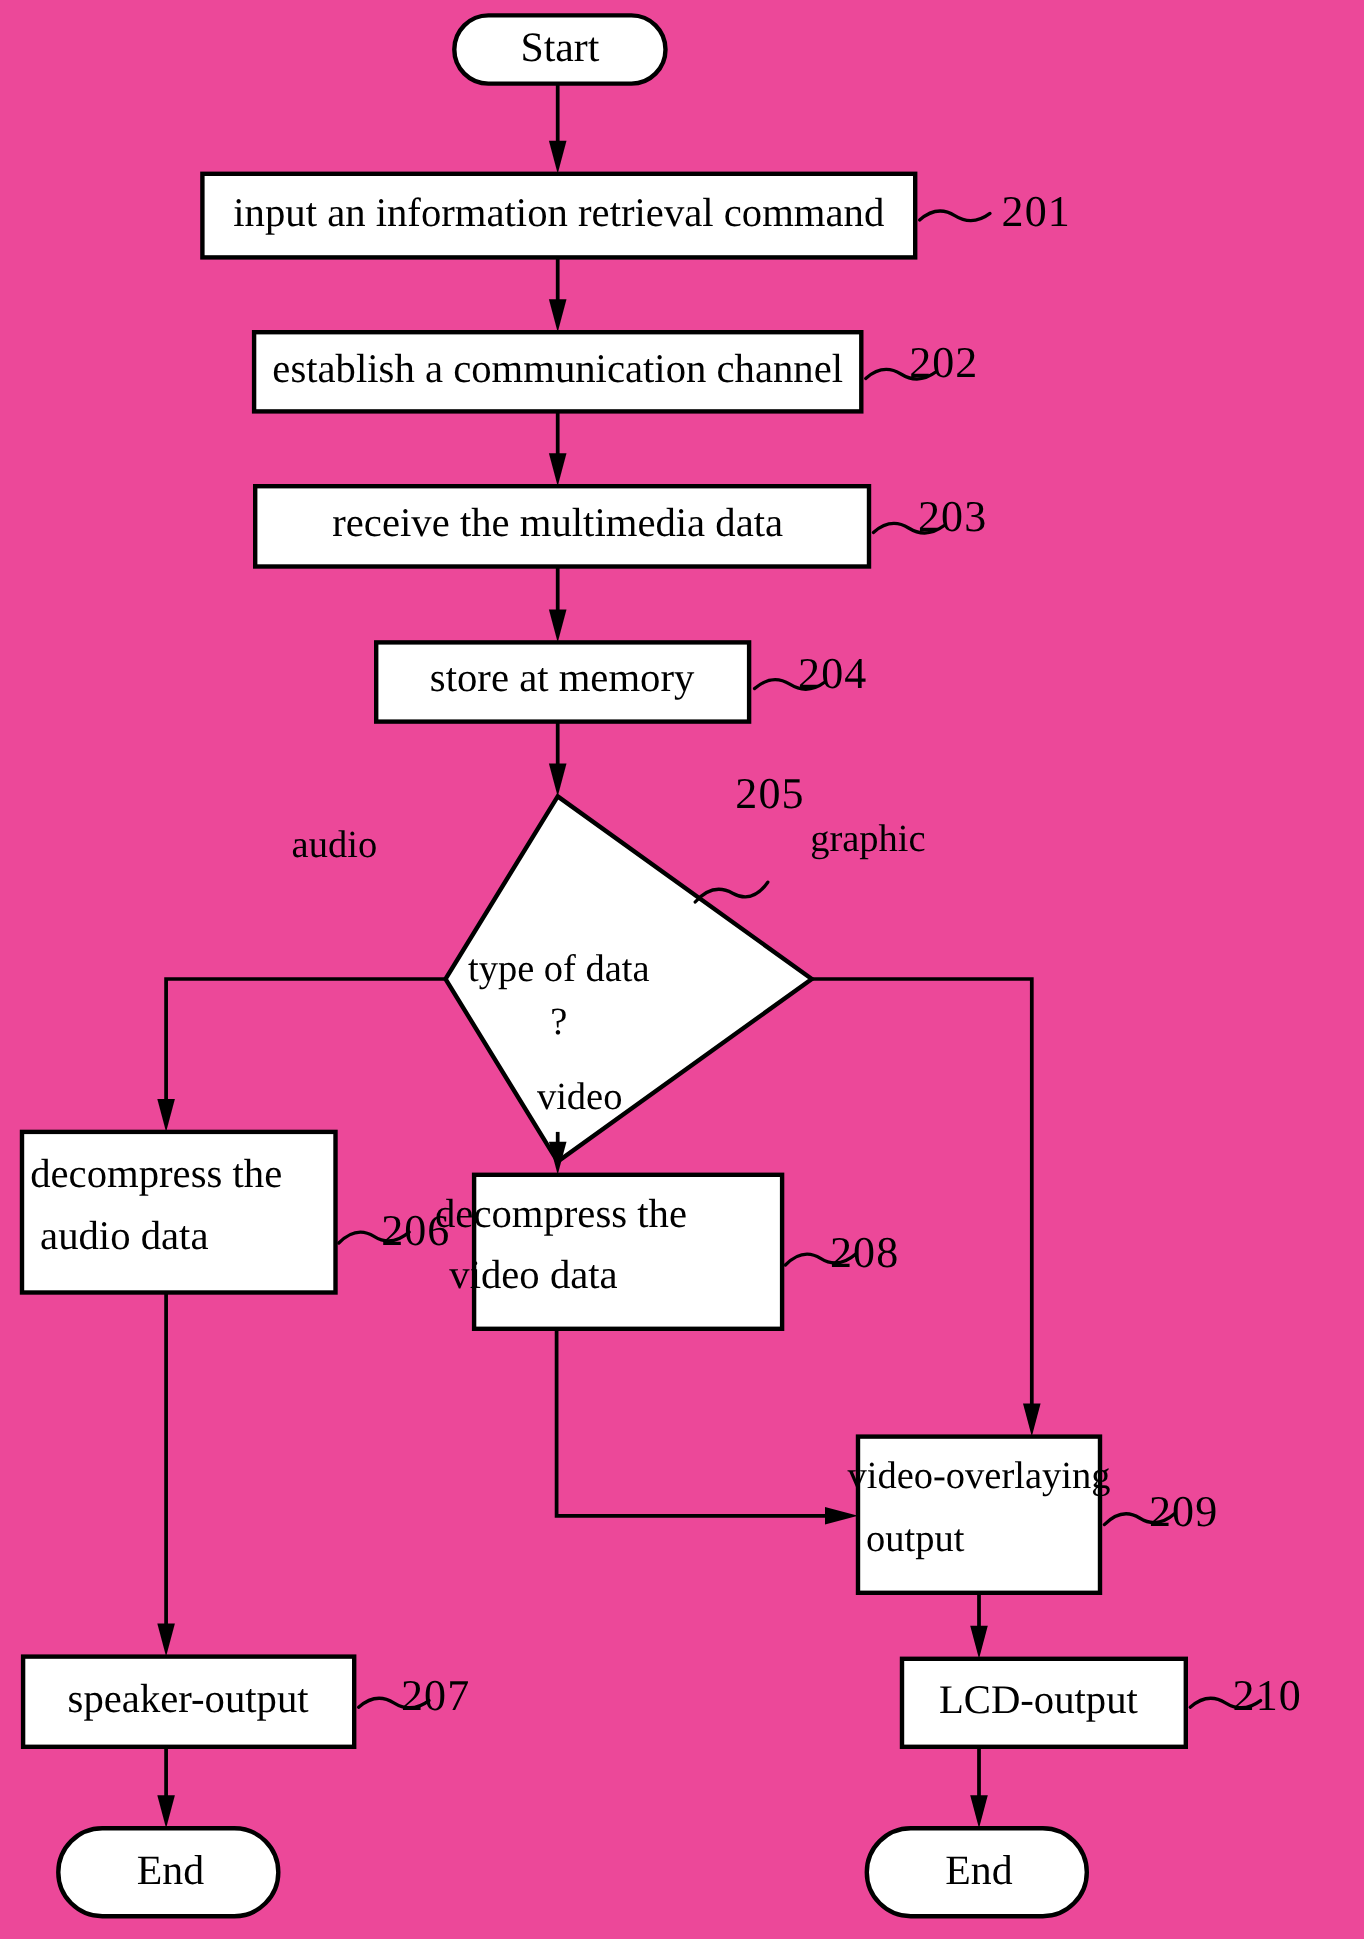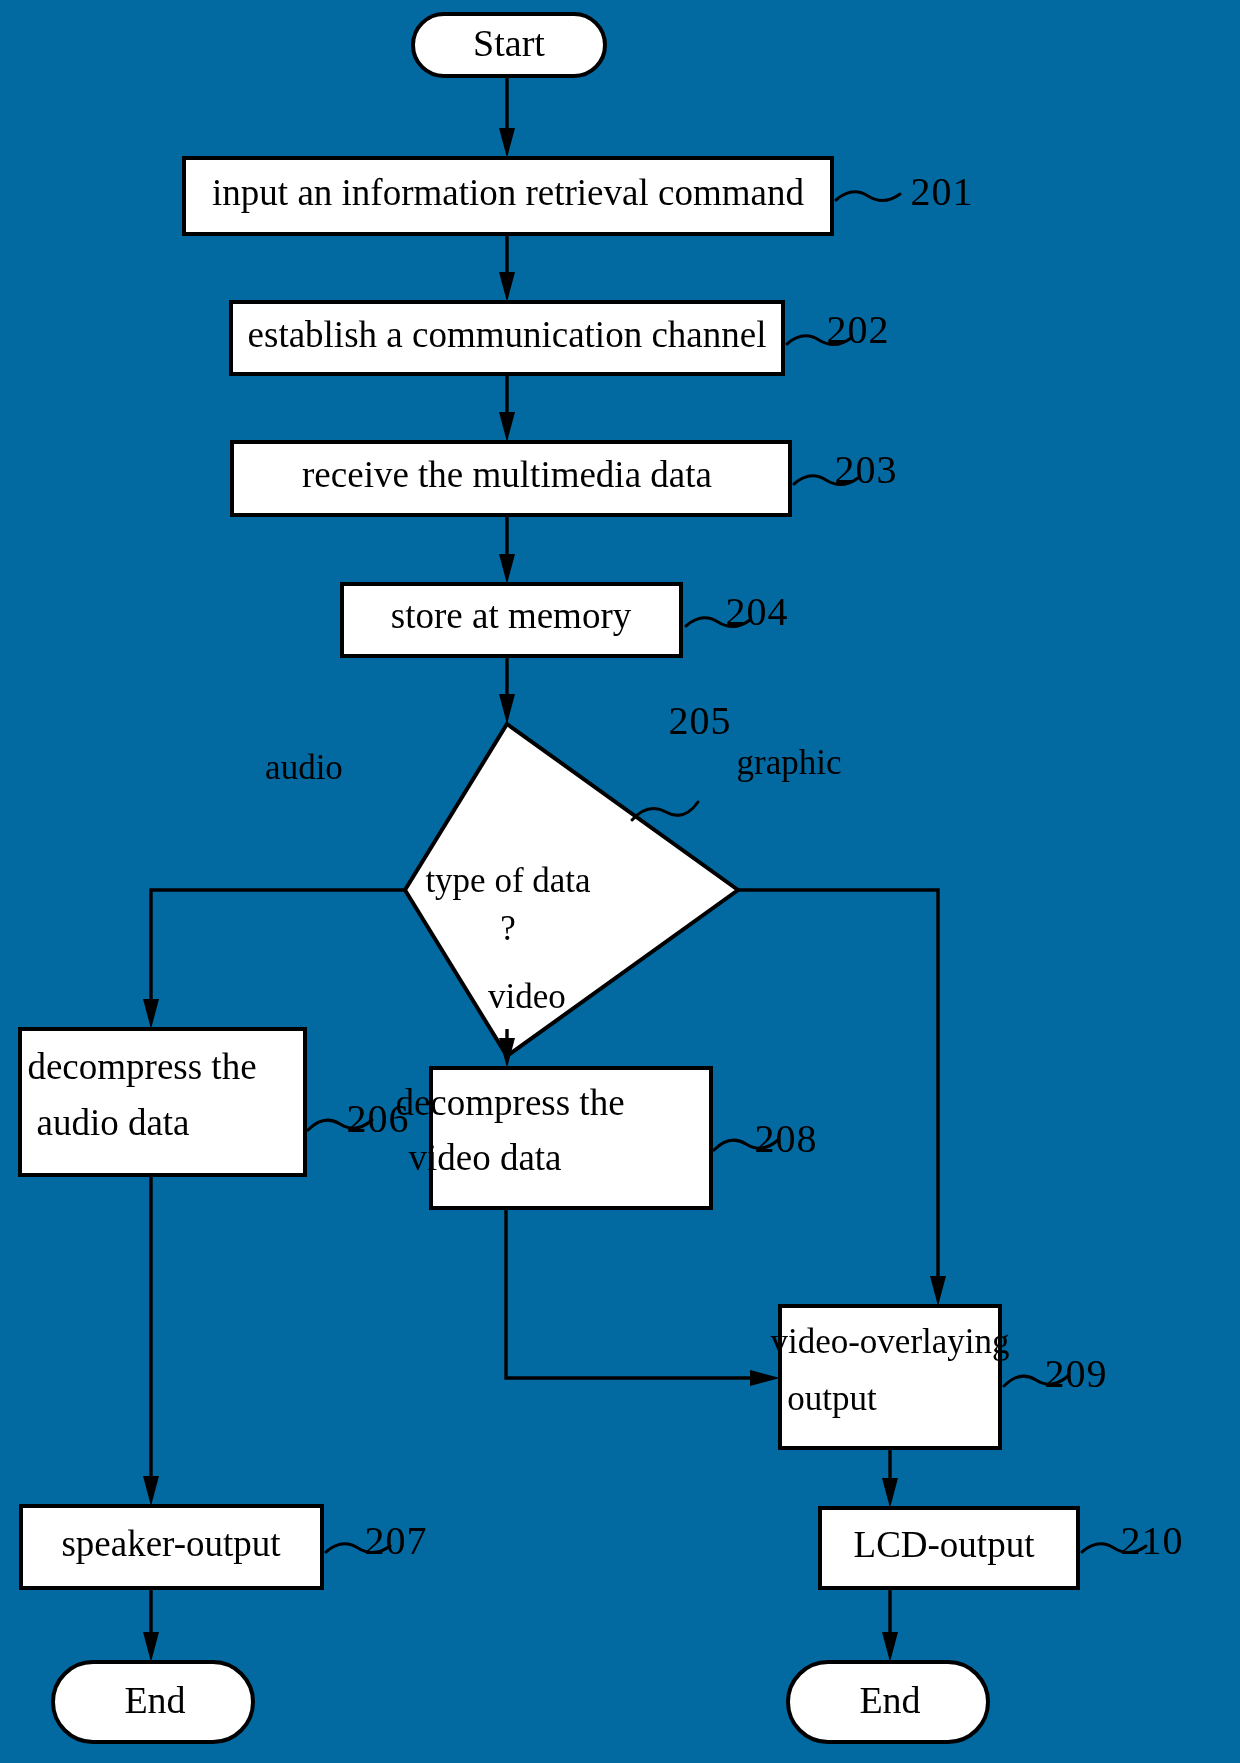--- a/index.html
+++ b/index.html
@@ -10,21 +10,21 @@
   body {
     width: 1240px;
     height: 1763px;
     font-family: "Liberation Serif", serif;
     overflow: hidden;
   }
   #flowchart-root {
     position: relative;
     width: 1240px;
     height: 1763px;
-    background: #0369a1;
+    background: #ec4899;
   }
   svg#diagram {
     display: block;
     width: 1240px;
     height: 1763px;
   }
   .node-shape {
     fill: #ffffff;
     stroke: #000000;
     stroke-width: 4;

